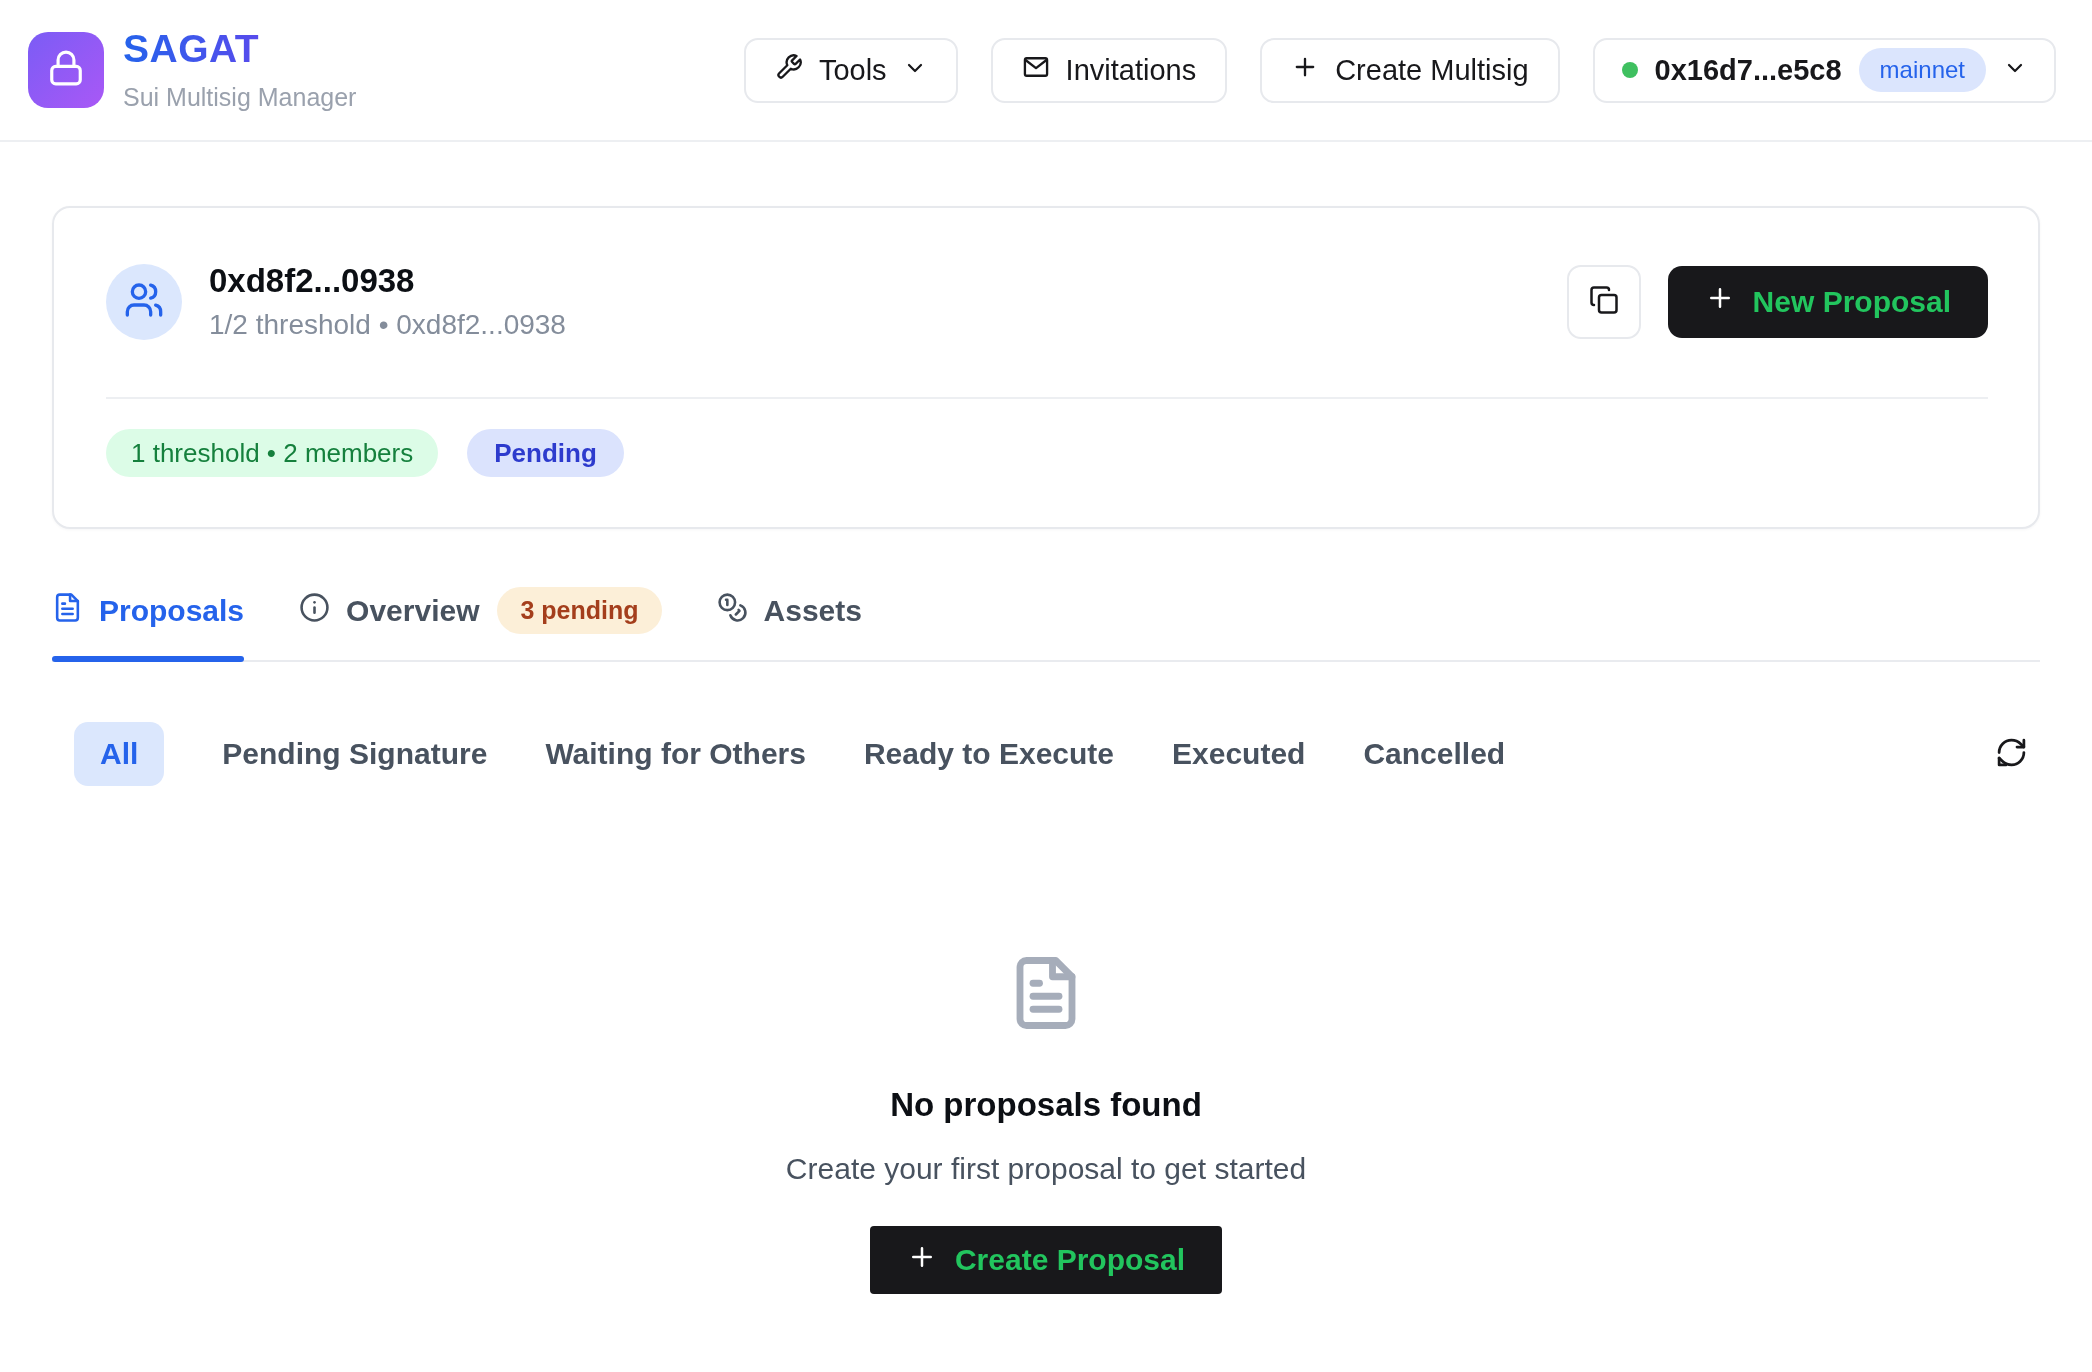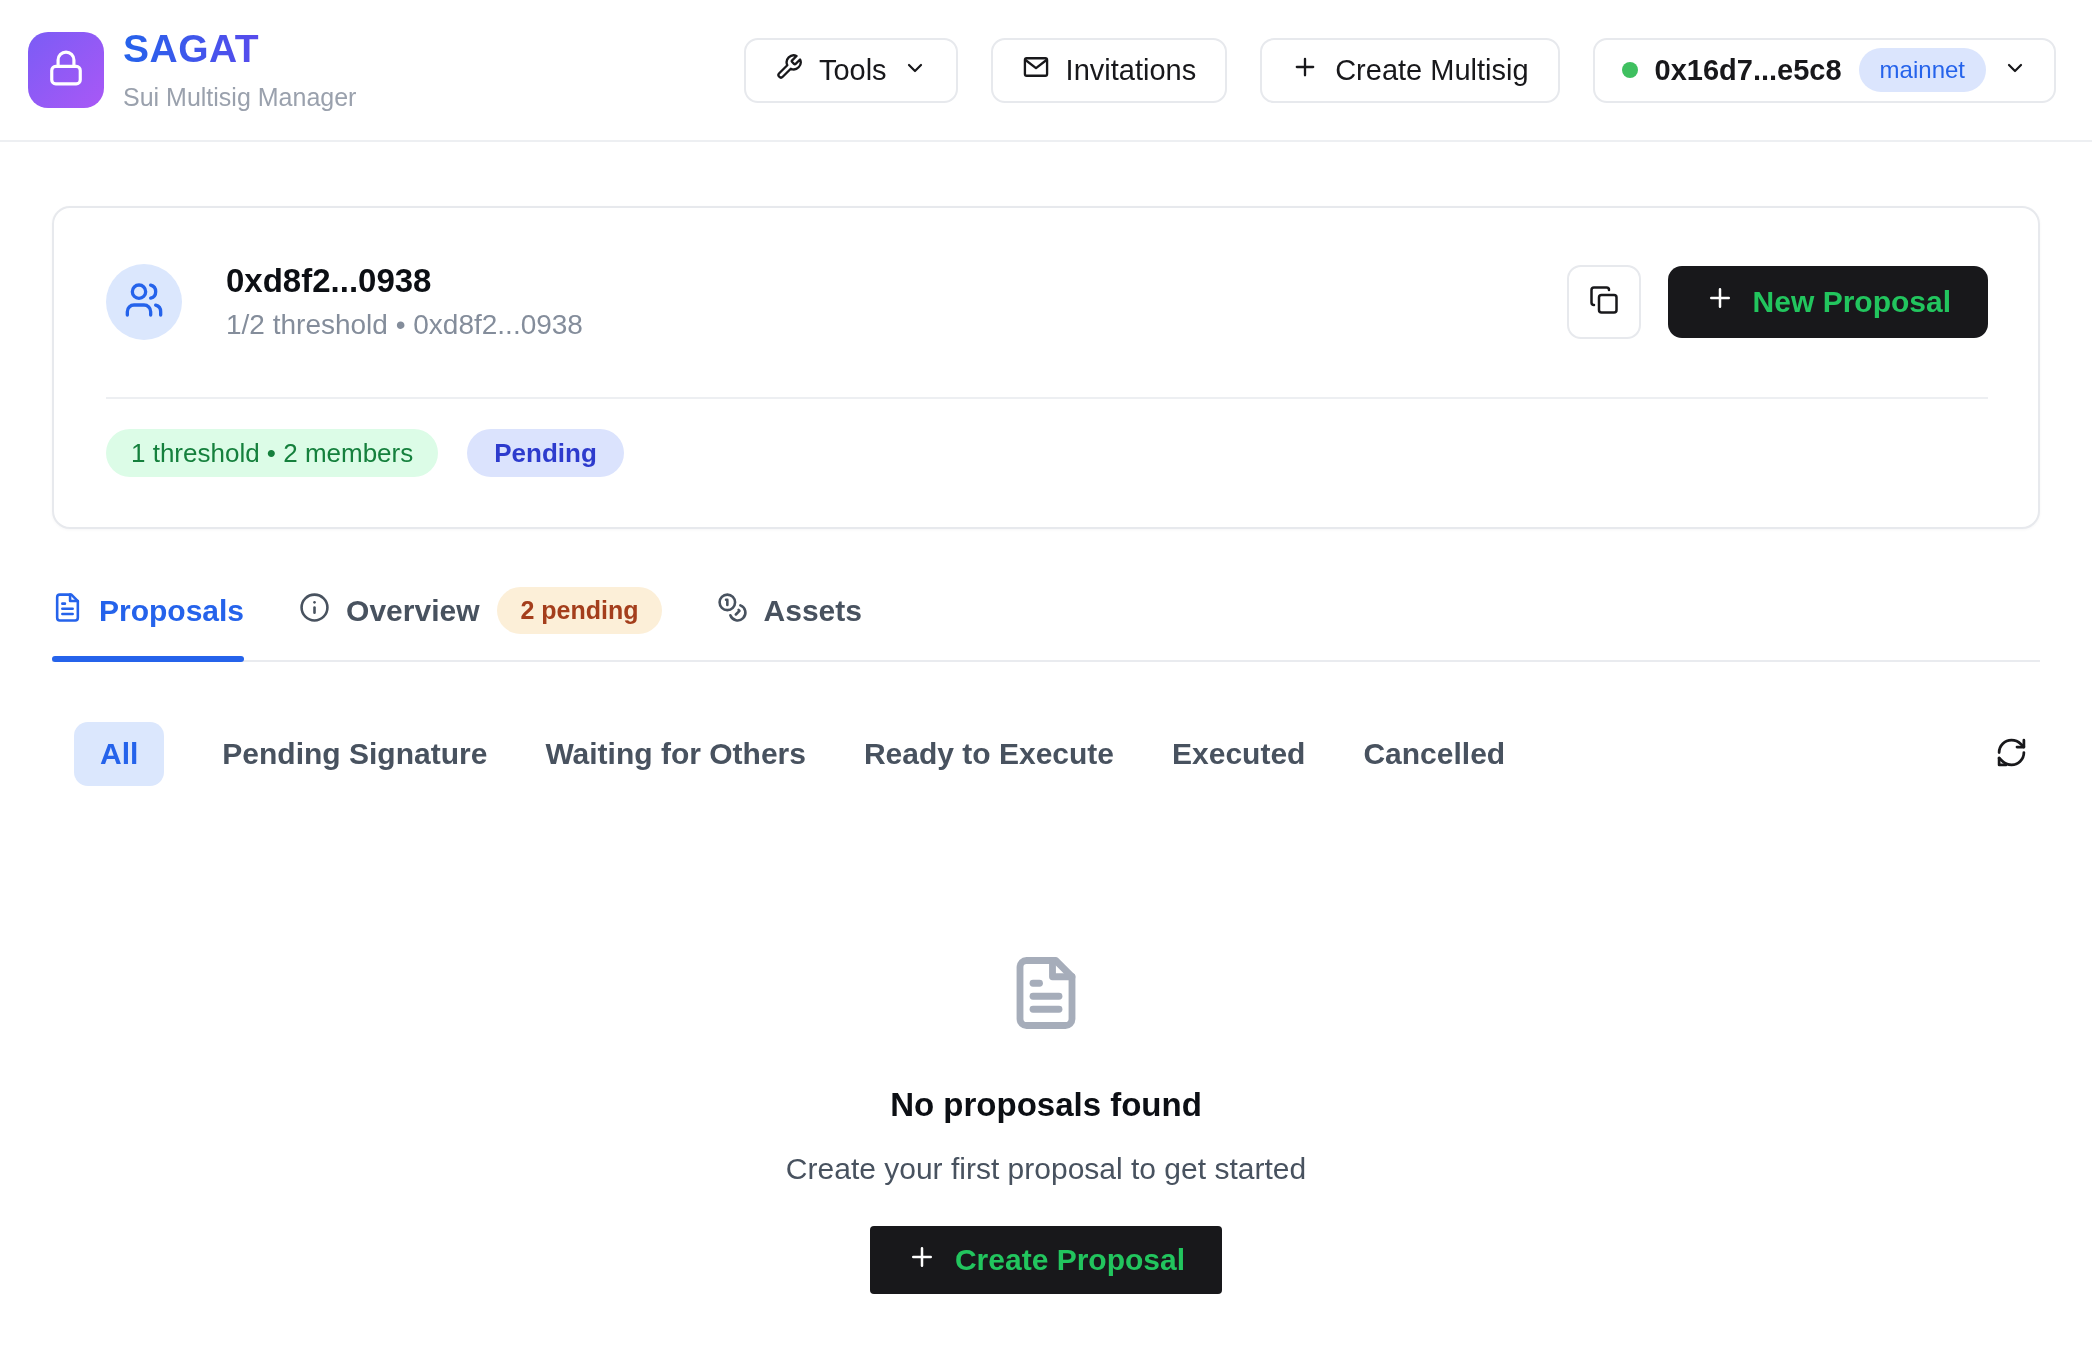--- a/index.html
+++ b/index.html
@@ -33,21 +33,21 @@
 
   
   .main { padding:0 52px; }
 
   .card { margin-top:64px; border:2px solid #e7e9ed; border-radius:18px; background:#fff;
     box-shadow:0 1px 3px rgba(16,24,40,0.04); padding:54px 50px 50px 52px; }
   .card-head { display:flex; align-items:center; }
   .avatar { width:76px; height:76px; border-radius:50%; background:#dbe7fd; flex:0 0 auto;
     display:flex; align-items:center; justify-content:center; }
   .avatar svg { width:40px; height:40px; }
-  .card-titles { margin-left:44px; }
+  .card-titles { margin-left:27px; }
   .card-title { font-size:33px; font-weight:700; color:#0c0f14; }
   .card-sub { font-size:28px; color:#848d9b; margin-top:9px; }
   .card-head-right { margin-left:auto; display:flex; align-items:center; gap:27px; }
   .icon-btn { width:74px; height:74px; border:2px solid #e7e9ed; border-radius:14px;
     background:#fff; display:flex; align-items:center; justify-content:center; cursor:pointer; }
   .icon-btn svg { width:30px; height:30px; }
   .btn-dark { display:inline-flex; align-items:center; gap:18px; height:72px;
     background:var(--dark,#18181b); color:#22c55e; border:none; border-radius:14px;
     padding:0 37px; font-size:30px; font-weight:600; cursor:pointer; }
   .btn-dark svg { width:30px; height:30px; }
@@ -212,21 +212,21 @@
     </div>
     <div class="tab">
       <span>
         <svg viewBox="0 0 24 24" fill="none" stroke="#48525f" stroke-width="2" stroke-linecap="round" stroke-linejoin="round">
             <circle cx="12" cy="12" r="10"></circle>
             <path d="M12 16v-4"></path>
             <path d="M12 8h.01"></path>
           </svg>
       </span>
       <span>Overview</span>
-      <span class="tab-badge">2 pending</span>
+      <span class="tab-badge">3 pending</span>
     </div>
     <div class="tab">
       <span>
         <svg viewBox="0 0 24 24" fill="none" stroke="#48525f" stroke-width="2" stroke-linecap="round" stroke-linejoin="round">
             <circle cx="8" cy="8" r="6"></circle>
             <path d="M18.09 10.37A6 6 0 1 1 10.34 18"></path>
             <path d="M7 6h1v4"></path>
             <path d="m16.71 13.88.7.71-2.82 2.82"></path>
           </svg>
       </span>

